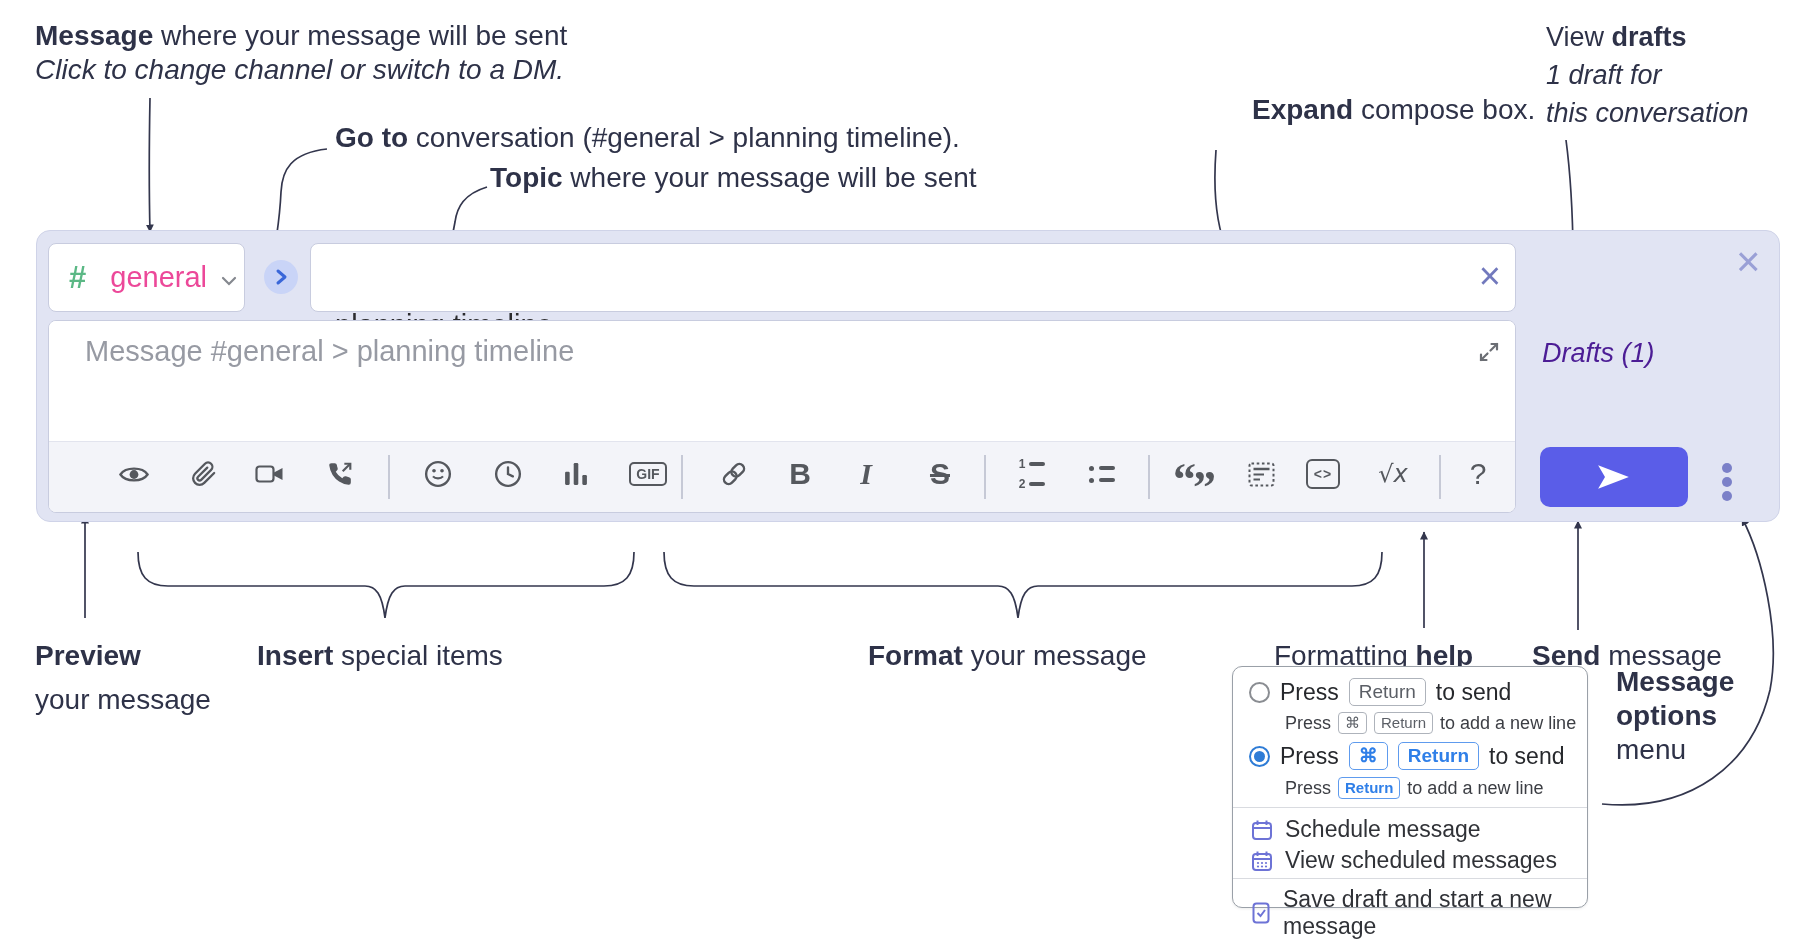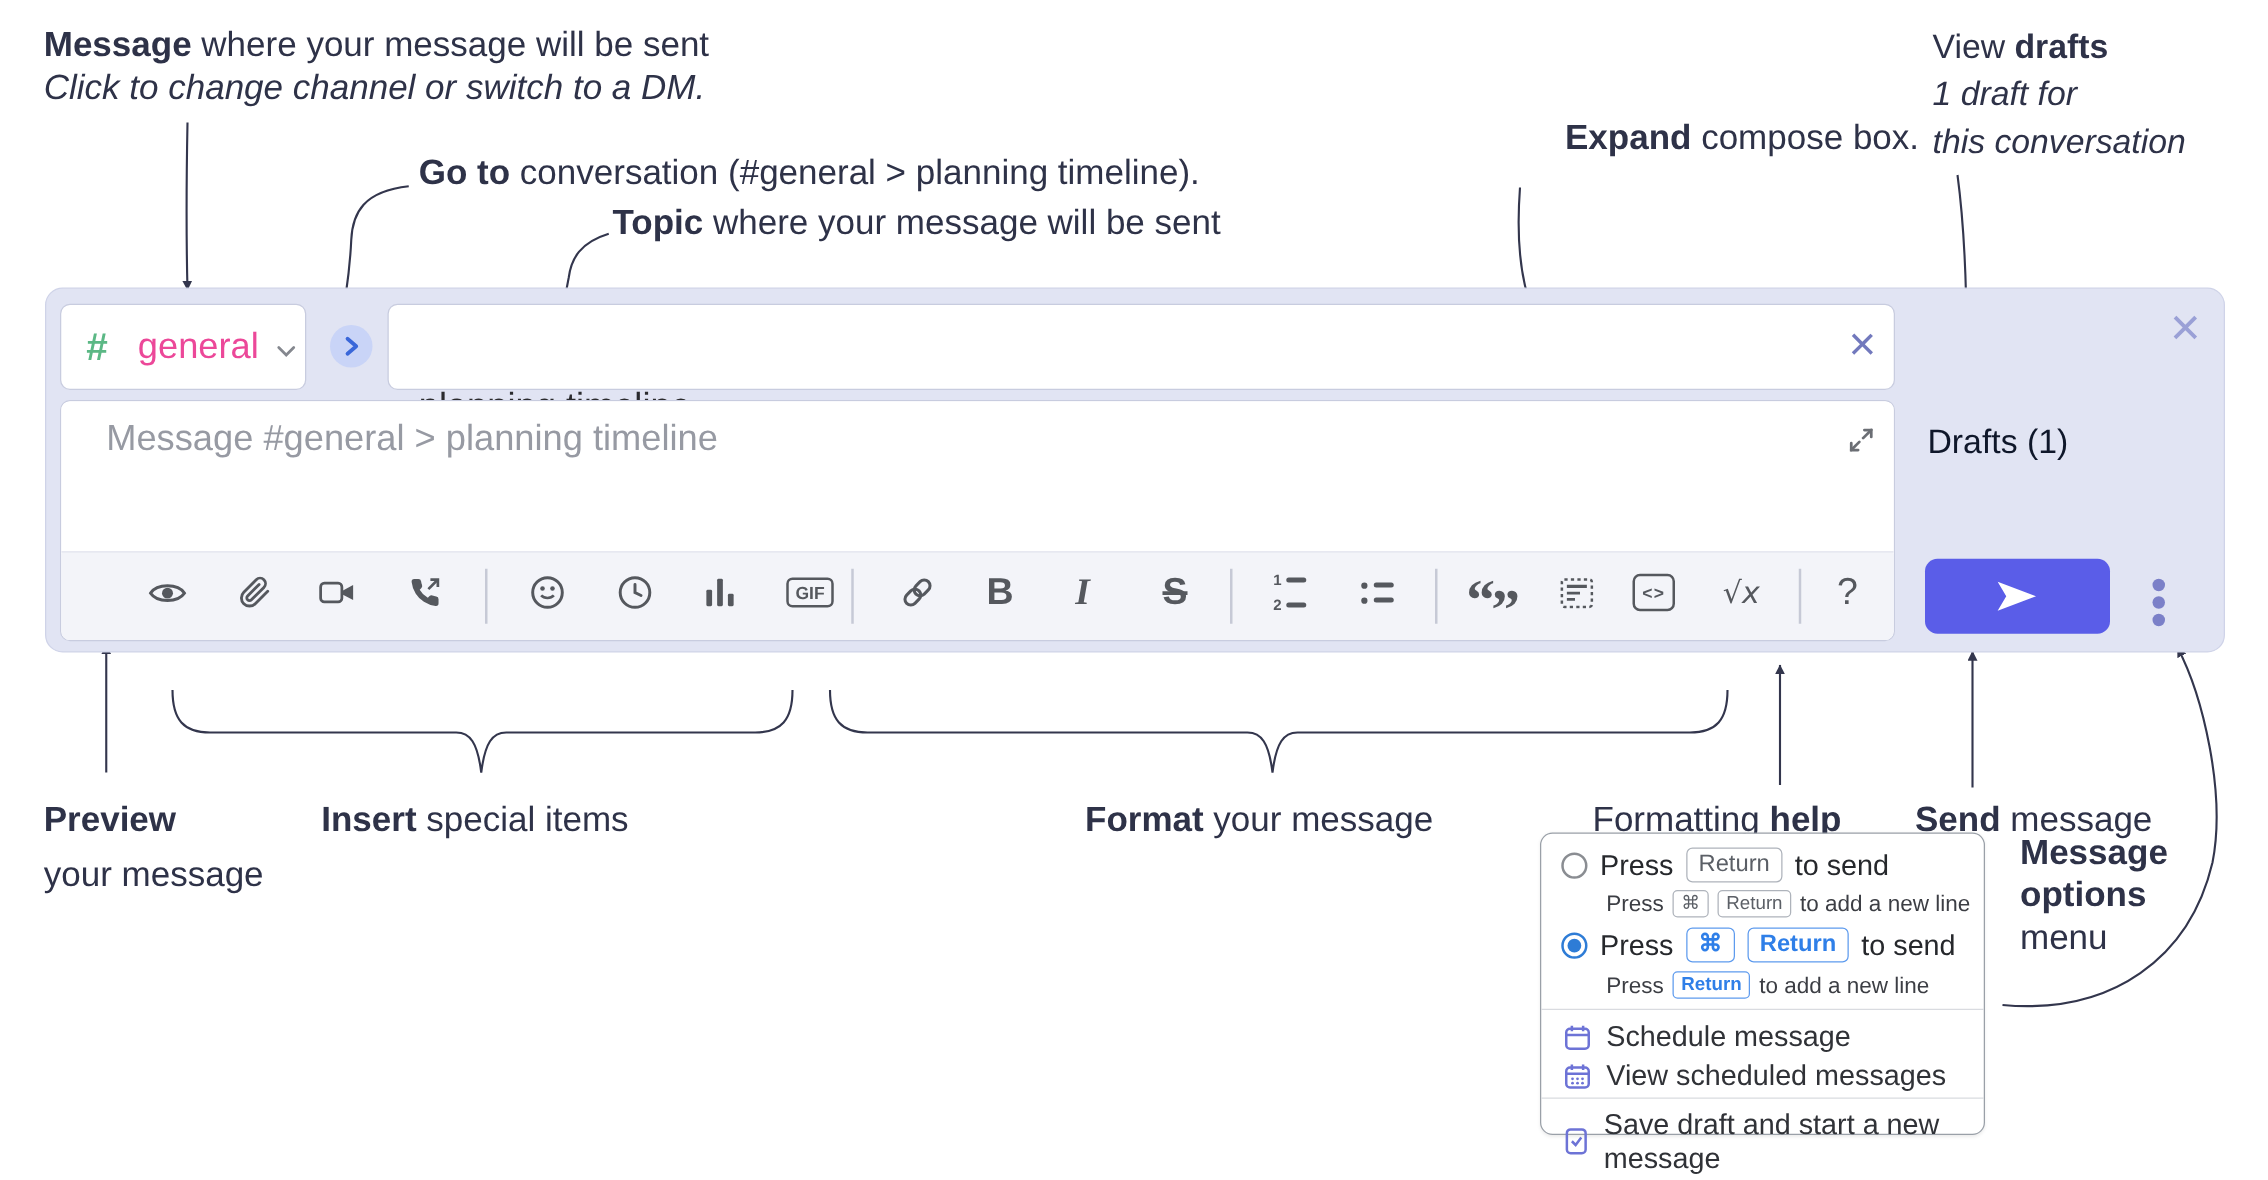--- a/index.html
+++ b/index.html
@@ -33,21 +33,21 @@
       resize:none;font-family:"Liberation Sans",sans-serif;font-size:29px;color:#2b2b2e;
       padding:14px 60px 0 36px;box-sizing:border-box;}
   #message-input::placeholder{color:#979aa3;}
   #compose-toolbar{position:absolute;left:0;bottom:0;width:100%;height:70px;background:#f3f4f9;
       border-top:1px solid #e2e4ee;}
   .ic{position:absolute;top:9px;width:46px;height:46px;transform:translateX(-50%);
       display:flex;align-items:center;justify-content:center;cursor:pointer;color:#55585e;}
   .tdiv{position:absolute;top:13px;width:2px;height:44px;background:#c6c9d6;transform:translateX(-50%);}
   .glyph{font-size:30px;font-weight:600;color:#55585e;}
   #expand-icon{left:1478px;top:341px;width:22px;height:22px;cursor:pointer;}
-  #drafts-link{left:1542px;top:338px;font-size:27px;color:#0f172a;cursor:pointer;}
+  #drafts-link{left:1542px;top:338px;font-size:27px;color:#4c1d95;cursor:pointer;font-style:italic;}
   #compose-close{left:1736px;top:238px;font-size:42px;color:#9aa0d6;font-weight:300;cursor:pointer;}
   #send-button{left:1540px;top:447px;width:148px;height:60px;background:#5a5de8;border-radius:10px;
       display:flex;align-items:center;justify-content:center;cursor:pointer;}
   #compose-options-button{left:1717px;top:459px;width:20px;height:46px;display:flex;
       flex-direction:column;align-items:center;justify-content:center;gap:4px;cursor:pointer;}
   .dot3{width:10px;height:10px;border-radius:50%;background:#7b80c8;}
   
   #options-menu{left:1232px;top:666px;width:356px;height:242px;background:#fff;
       border:1.5px solid #9aa0a8;border-radius:10px;box-sizing:border-box;
       box-shadow:0 1px 3px rgba(0,0,0,0.08);}

